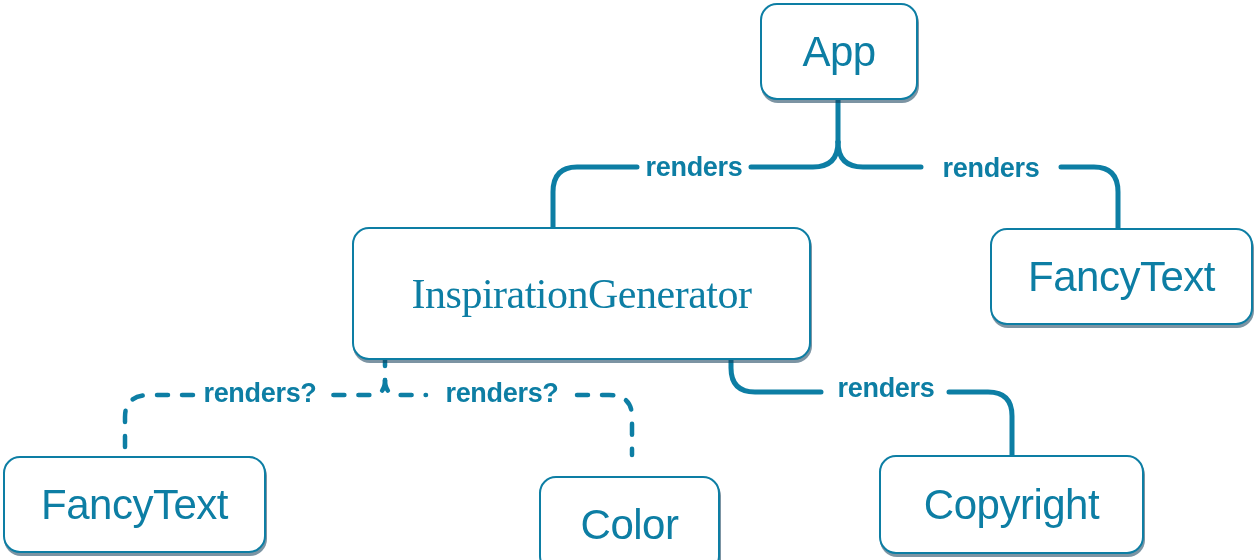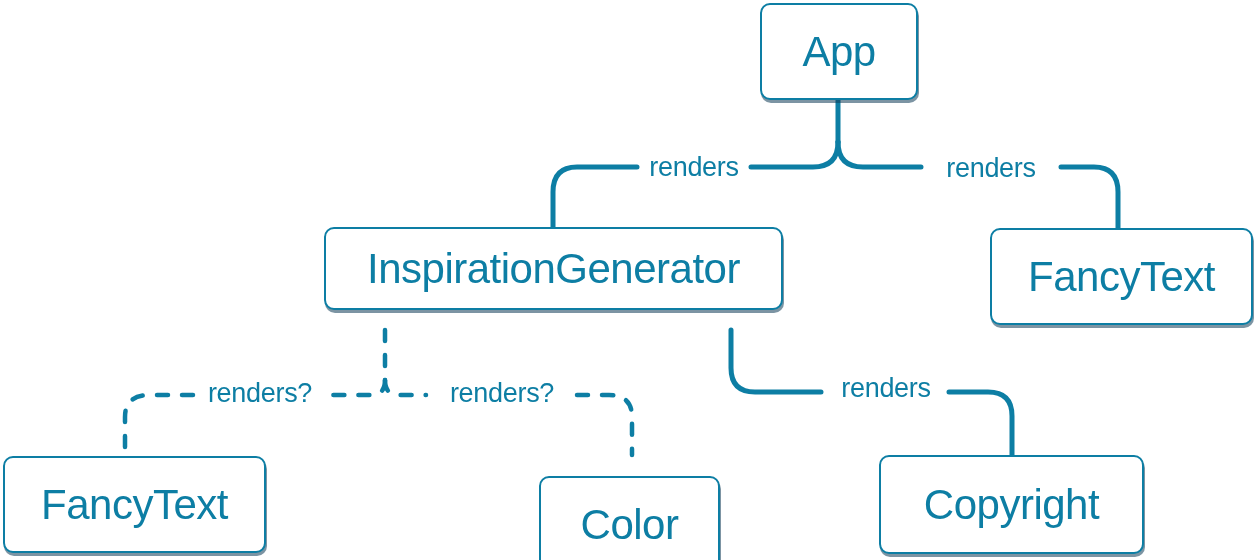--- a/index.html
+++ b/index.html
@@ -30,43 +30,43 @@
   }
   .edges-layer path.dashed {
     stroke-width: 4.5;
     stroke-dasharray: 11 14;
   }
   .node {
     position: absolute;
     box-sizing: border-box;
     background: #ffffff;
     border: 2.5px solid #0d7ea4;
-    border-radius: 10px;
+    border-radius: 17px;
     box-shadow: 1px 3px 0 rgba(16, 61, 88, 0.55);
     display: flex;
     align-items: center;
     justify-content: center;
     color: #0d7ea4;
     font-size: 42px;
     font-weight: 500;
     letter-spacing: -0.5px;
     white-space: nowrap;
   }
   .node-app        { left: 760px; top: 3px;   width: 158px; height: 97px;  }
-  .node-ig         { left: 324px; top: 227px; width: 459px; height: 83px; }
+  .node-ig         { left: 352px; top: 227px; width: 459px; height: 133px; font-family: Liberation Serif, serif; }
   .node-ft-top     { left: 990px; top: 228px; width: 263px; height: 97px;  }
   .node-ft-bottom  { left: 3px;   top: 456px; width: 263px; height: 97px;  }
   .node-color      { left: 539px; top: 476px; width: 181px; height: 97px;  }
   .node-copyright  { left: 879px; top: 455px; width: 265px; height: 99px;  }
   .edge-label {
     position: absolute;
     transform: translate(-50%, -50%);
     color: #0d7ea4;
     font-size: 27px;
-    font-weight: 400;
+    font-weight: 700;
     letter-spacing: -0.3px;
     white-space: nowrap;
     text-align: right;
   }
   .lbl-renders-left      { left: 694px;  top: 167px; }
   .lbl-renders-right     { left: 991px;  top: 168px; }
   .lbl-rendersq-left     { left: 260px;  top: 393px; }
   .lbl-rendersq-right    { left: 502px;  top: 393px; }
   .lbl-renders-copyright { left: 886px;  top: 388px; }
 </style>

